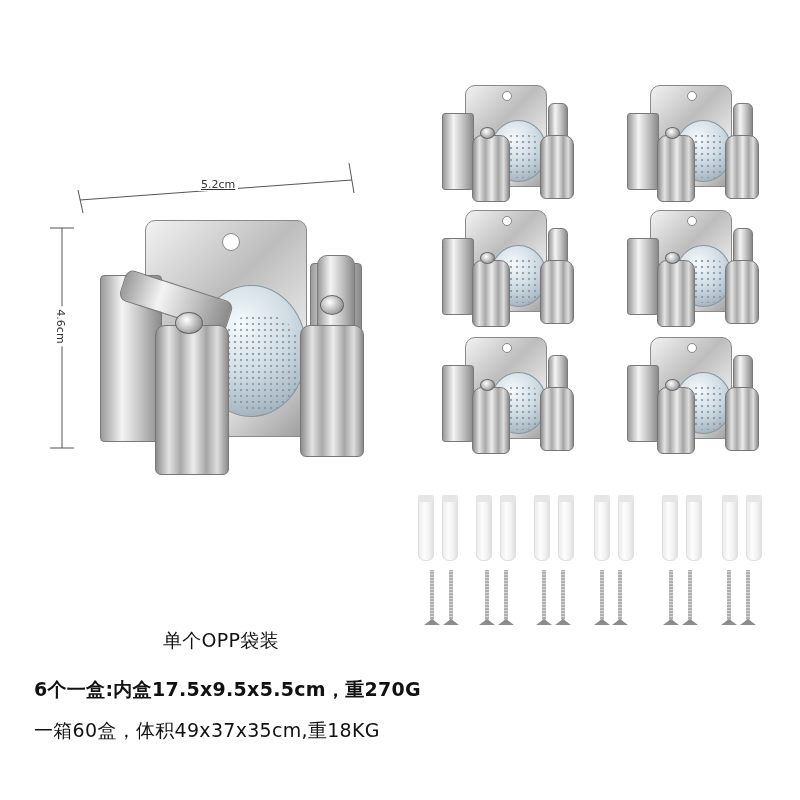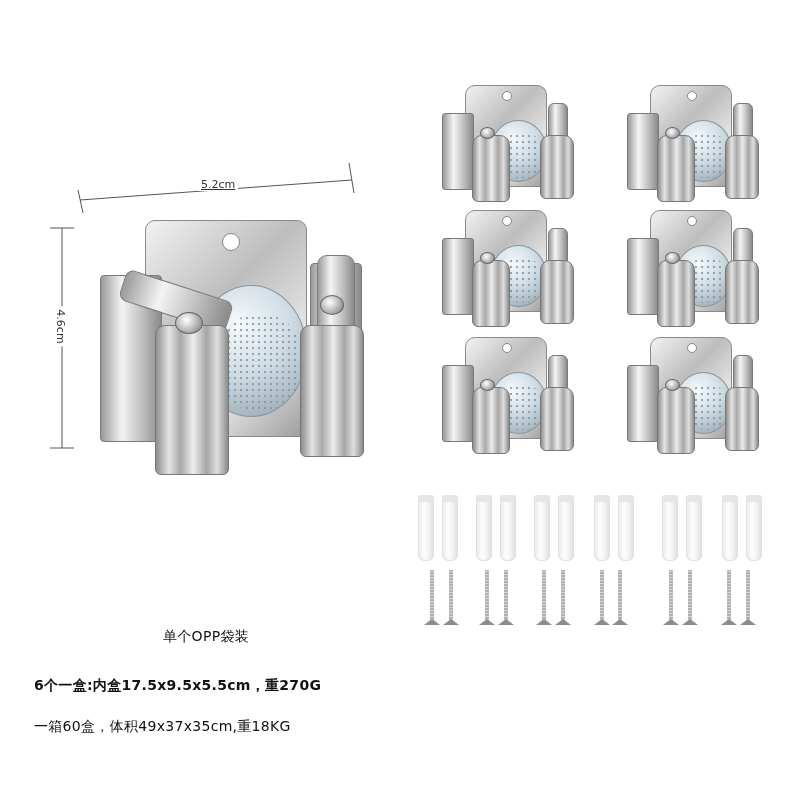--- a/index.html
+++ b/index.html
@@ -11,21 +11,21 @@
   .hole{position:absolute;border-radius:50%;background:#fff;border:1px solid #888;}
   .roller{position:absolute;border-radius:50%;background:radial-gradient(circle at 40% 30%,#f6fafc 0%,#cfdbe3 45%,#8fa0ab 100%);border:1px solid #8796a0;}
   .dots{position:absolute;border-radius:40%;background-image:radial-gradient(circle,#8295a3 1.3px,transparent 1.6px);background-size:6px 6px;opacity:.8;}
   .arm{position:absolute;background:linear-gradient(90deg,#9a9a9a,#f4f4f4 35%,#c5c5c5 65%,#8a8a8a);border:1px solid #7a7a7a;}
   .post{position:absolute;background:linear-gradient(90deg,#8d8d8d 0%,#e3e3e3 18%,#a9a9a9 34%,#ececec 52%,#a5a5a5 70%,#dedede 85%,#8b8b8b 100%);border:1px solid #777;border-radius:10px 10px 6px 6px;}
   .bolt{position:absolute;border-radius:50%;background:radial-gradient(circle at 40% 35%,#fff 0%,#bbb 50%,#777 100%);border:1px solid #666;}
   .plug{position:absolute;width:16px;height:66px;background:linear-gradient(90deg,#e9e9e9,#fdfdfd 40%,#f1f1f1 70%,#dcdcdc);border-radius:4px 4px 7px 7px;box-shadow:inset 0 0 0 1px #e0e0e0;}
   .plug::before{content:"";position:absolute;left:0;top:0;width:16px;height:7px;background:#e6e6e6;border-radius:3px;}
   .screw{position:absolute;width:4px;height:52px;background:repeating-linear-gradient(180deg,#9a9a9a 0,#e8e8e8 2px,#7d7d7d 3px);}
   .screw::after{content:"";position:absolute;left:-6px;bottom:-3px;width:0;height:0;border-left:8px solid transparent;border-right:8px solid transparent;border-bottom:6px solid #8c8c8c;}
-  .txt{position:absolute;font-size:14px;color:#111;white-space:nowrap;letter-spacing:0.3px;}
+  .txt{position:absolute;font-size:19px;color:#111;white-space:nowrap;letter-spacing:0.3px;}
 </style>
 </head>
 <body>
 
 <div>
   <svg class="abs" style="left:0;top:0" width="800" height="800">
     <line x1="80" y1="200" x2="352" y2="180" stroke="#555" stroke-width="1"></line>
     <line x1="78" y1="190" x2="83" y2="213" stroke="#555" stroke-width="1"></line>
     <line x1="349" y1="163" x2="354" y2="193" stroke="#555" stroke-width="1"></line>
     <line x1="62" y1="228" x2="62" y2="448" stroke="#555" stroke-width="1"></line>

